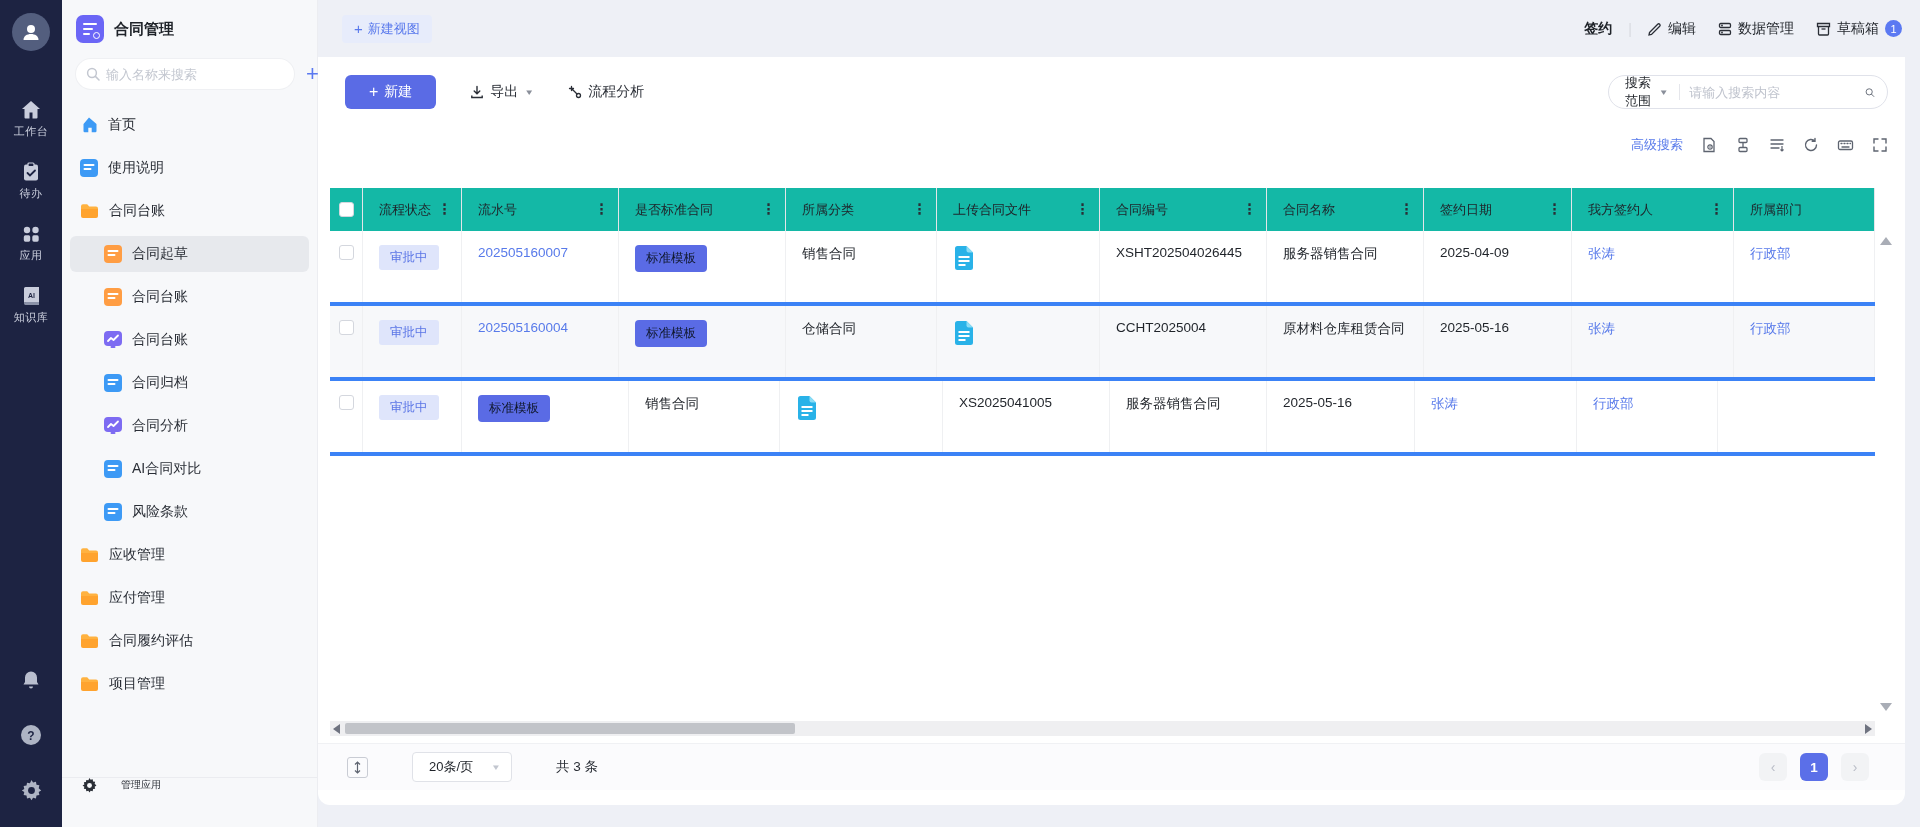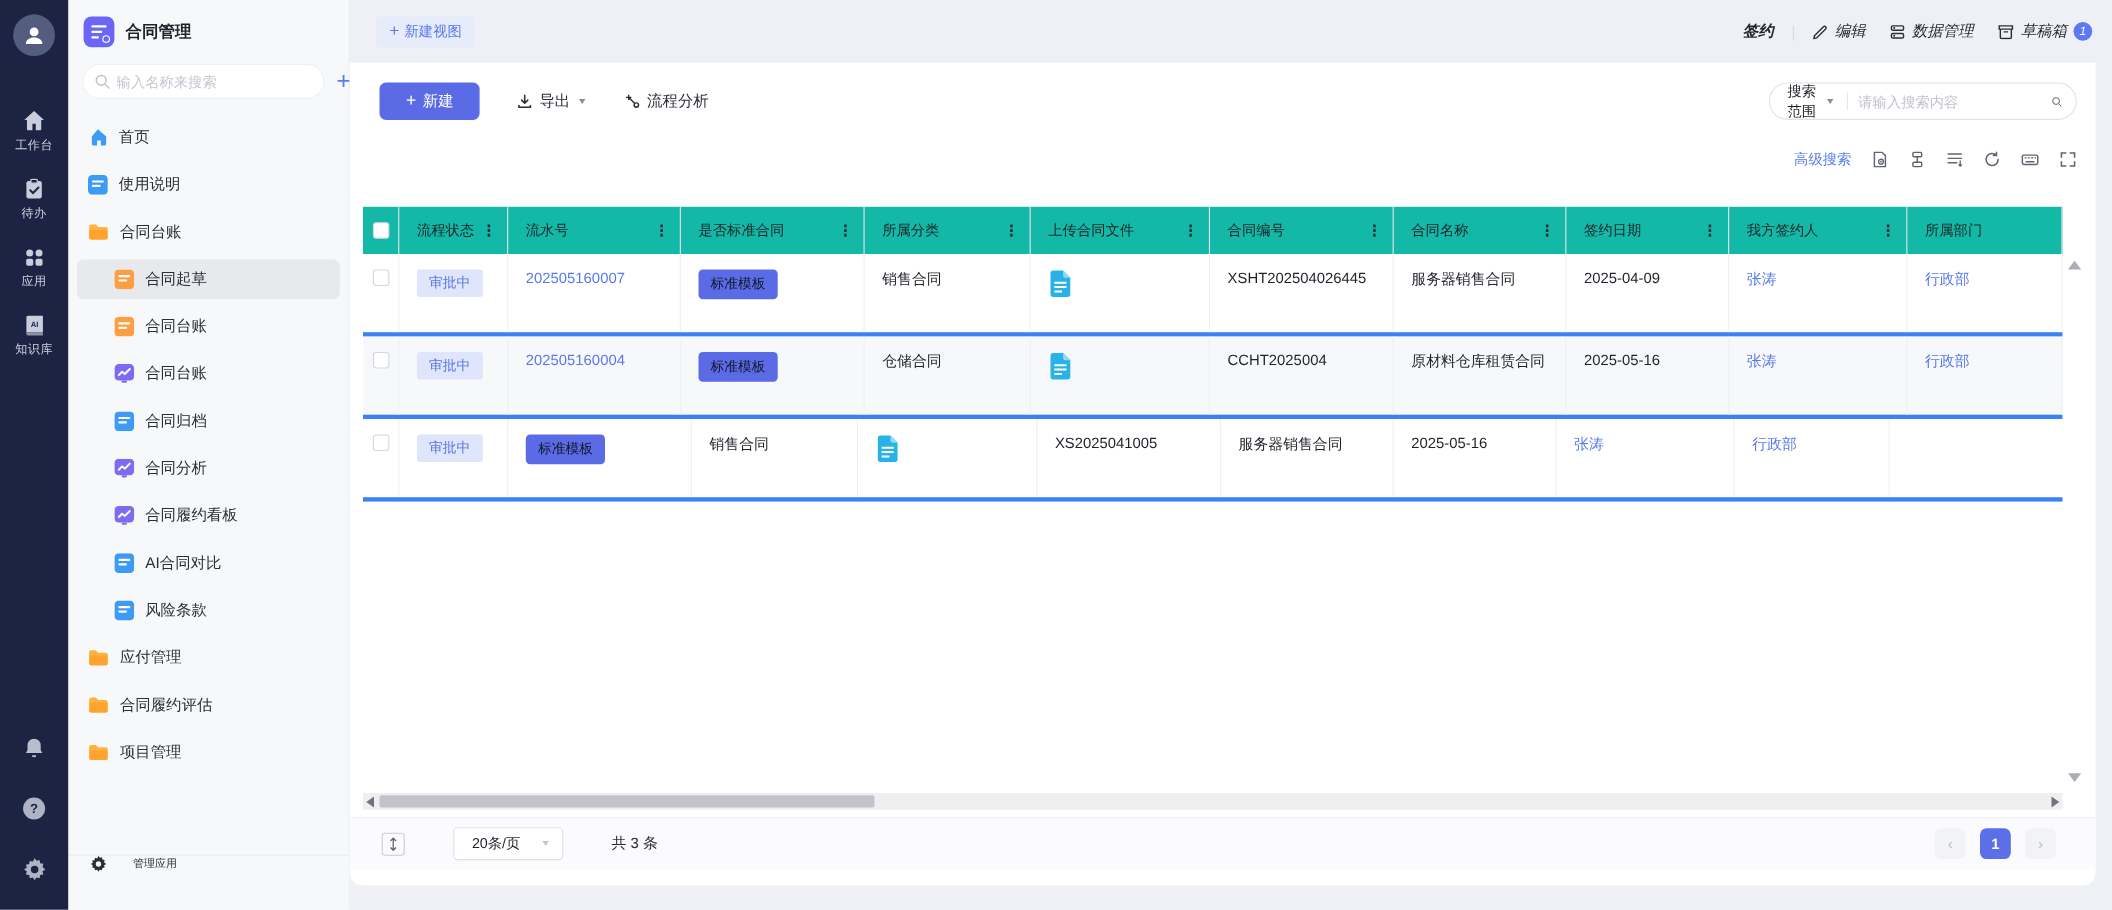--- a/index.html
+++ b/index.html
@@ -41,21 +41,21 @@
   .sb-item .sic { display:flex; flex:0 0 auto; }
   .sb-foot { position:absolute; left:0; right:0; bottom:0; height:50px; border-top:1px solid #EBECF0;
     display:flex; align-items:flex-start; gap:24px; padding:0 20px; font-size:10px; color:#2A2E36; cursor:pointer; background:#F7F8FA;}
 
   
   .main { position:absolute; left:318px; top:0; right:0; height:827px; background:#EEF0F6; }
   .topstrip { position:absolute; left:0; top:0; right:0; height:57px; display:flex; align-items:center; }
   .newview-btn { margin-left:24px; height:28px; padding:0 12px; background:#E7ECFB; color:#5878EC;
     font-size:13px; border:none; border-radius:4px; cursor:pointer; display:flex; align-items:center; gap:5px; }
   .strip-actions { position:absolute; right:18px; top:0; height:57px; display:flex; align-items:center; gap:22px;
-    font-size:14px; color:#1F2329;font-style:italic; }
+    font-size:14px; color:#1F2329; }
   .strip-act { display:flex; align-items:center; gap:6px; cursor:pointer; position:relative; }
   .strip-sep { color:#D8DAE0; margin:0 -6px; }
   .badge-count { min-width:17px; height:17px; border-radius:9px; background:#5B79F2; color:#fff;
     font-size:11px; display:flex; align-items:center; justify-content:center; padding:0 4px; }
 
   .card { position:absolute; left:0; top:57px; width:1587px; height:748px; background:#fff; border-radius:0 0 12px 12px; }
 
   .toolbar { position:absolute; left:27px; top:18px; right:17px; height:34px; display:flex; align-items:center; }
   .btn-primary { height:34px; padding:0 24px; background:#5A6BE5; color:#fff; font-size:14px; border:none;
     border-radius:6px; cursor:pointer; display:flex; align-items:center; gap:6px; }
@@ -283,44 +283,43 @@
             <rect width="18" height="15" rx="4" fill="#7D6BF2"></rect>
             <polyline points="4,10 7,7 9.5,9 14,4.5" fill="none" stroke="#fff" stroke-width="1.8" stroke-linecap="round" stroke-linejoin="round"></polyline>
             <rect x="6.5" y="15" width="5" height="2" rx="1" fill="#7D6BF2"></rect>
           </svg>
         </span>
         <span>合同分析</span>
       </div>
       <div class="sb-item lvl1">
         <span class="sic">
           <svg width="18" height="18" viewBox="0 0 18 18">
-            <rect width="18" height="15" rx="4" fill="#7D6BF2"></rect>
-            <polyline points="4,10 7,7 9.5,9 14,4.5" fill="none" stroke="#fff" stroke-width="1.8" stroke-linecap="round" stroke-linejoin="round"></polyline>
-            <rect x="6.5" y="15" width="5" height="2" rx="1" fill="#7D6BF2"></rect>
-          </svg>
-        </span>
-        <span>合同履约看板</span>
-      </div>
-      <div class="sb-item lvl1">
-        <span class="sic">
-          <svg width="18" height="18" viewBox="0 0 18 18">
             <rect width="18" height="18" rx="4" fill="#3D9AF5"></rect>
             <path d="M4.5 6 h9 M4.5 10 h6" stroke="#fff" stroke-width="2" stroke-linecap="round"></path>
           </svg>
         </span>
         <span>AI合同对比</span>
       </div>
       <div class="sb-item lvl1">
         <span class="sic">
           <svg width="18" height="18" viewBox="0 0 18 18">
             <rect width="18" height="18" rx="4" fill="#3D9AF5"></rect>
             <path d="M4.5 6 h9 M4.5 10 h6" stroke="#fff" stroke-width="2" stroke-linecap="round"></path>
           </svg>
         </span>
         <span>风险条款</span>
+      </div>
+      <div class="sb-item">
+        <span class="sic">
+          <svg width="19" height="17" viewBox="0 0 19 17">
+            <path d="M1 3.2 a2 2 0 0 1 2-2 h4.2 l2 2.2 H16 a2 2 0 0 1 2 2 v1 H1z" fill="#FFB240"></path>
+            <path d="M1 6 h17 v7 a2 2 0 0 1 -2 2 H3 a2 2 0 0 1 -2-2z" fill="#FFA32E"></path>
+          </svg>
+        </span>
+        <span>应收管理</span>
       </div>
       <div class="sb-item">
         <span class="sic">
           <svg width="19" height="17" viewBox="0 0 19 17">
             <path d="M1 3.2 a2 2 0 0 1 2-2 h4.2 l2 2.2 H16 a2 2 0 0 1 2 2 v1 H1z" fill="#FFB240"></path>
             <path d="M1 6 h17 v7 a2 2 0 0 1 -2 2 H3 a2 2 0 0 1 -2-2z" fill="#FFA32E"></path>
           </svg>
         </span>
         <span>应付管理</span>
       </div>

